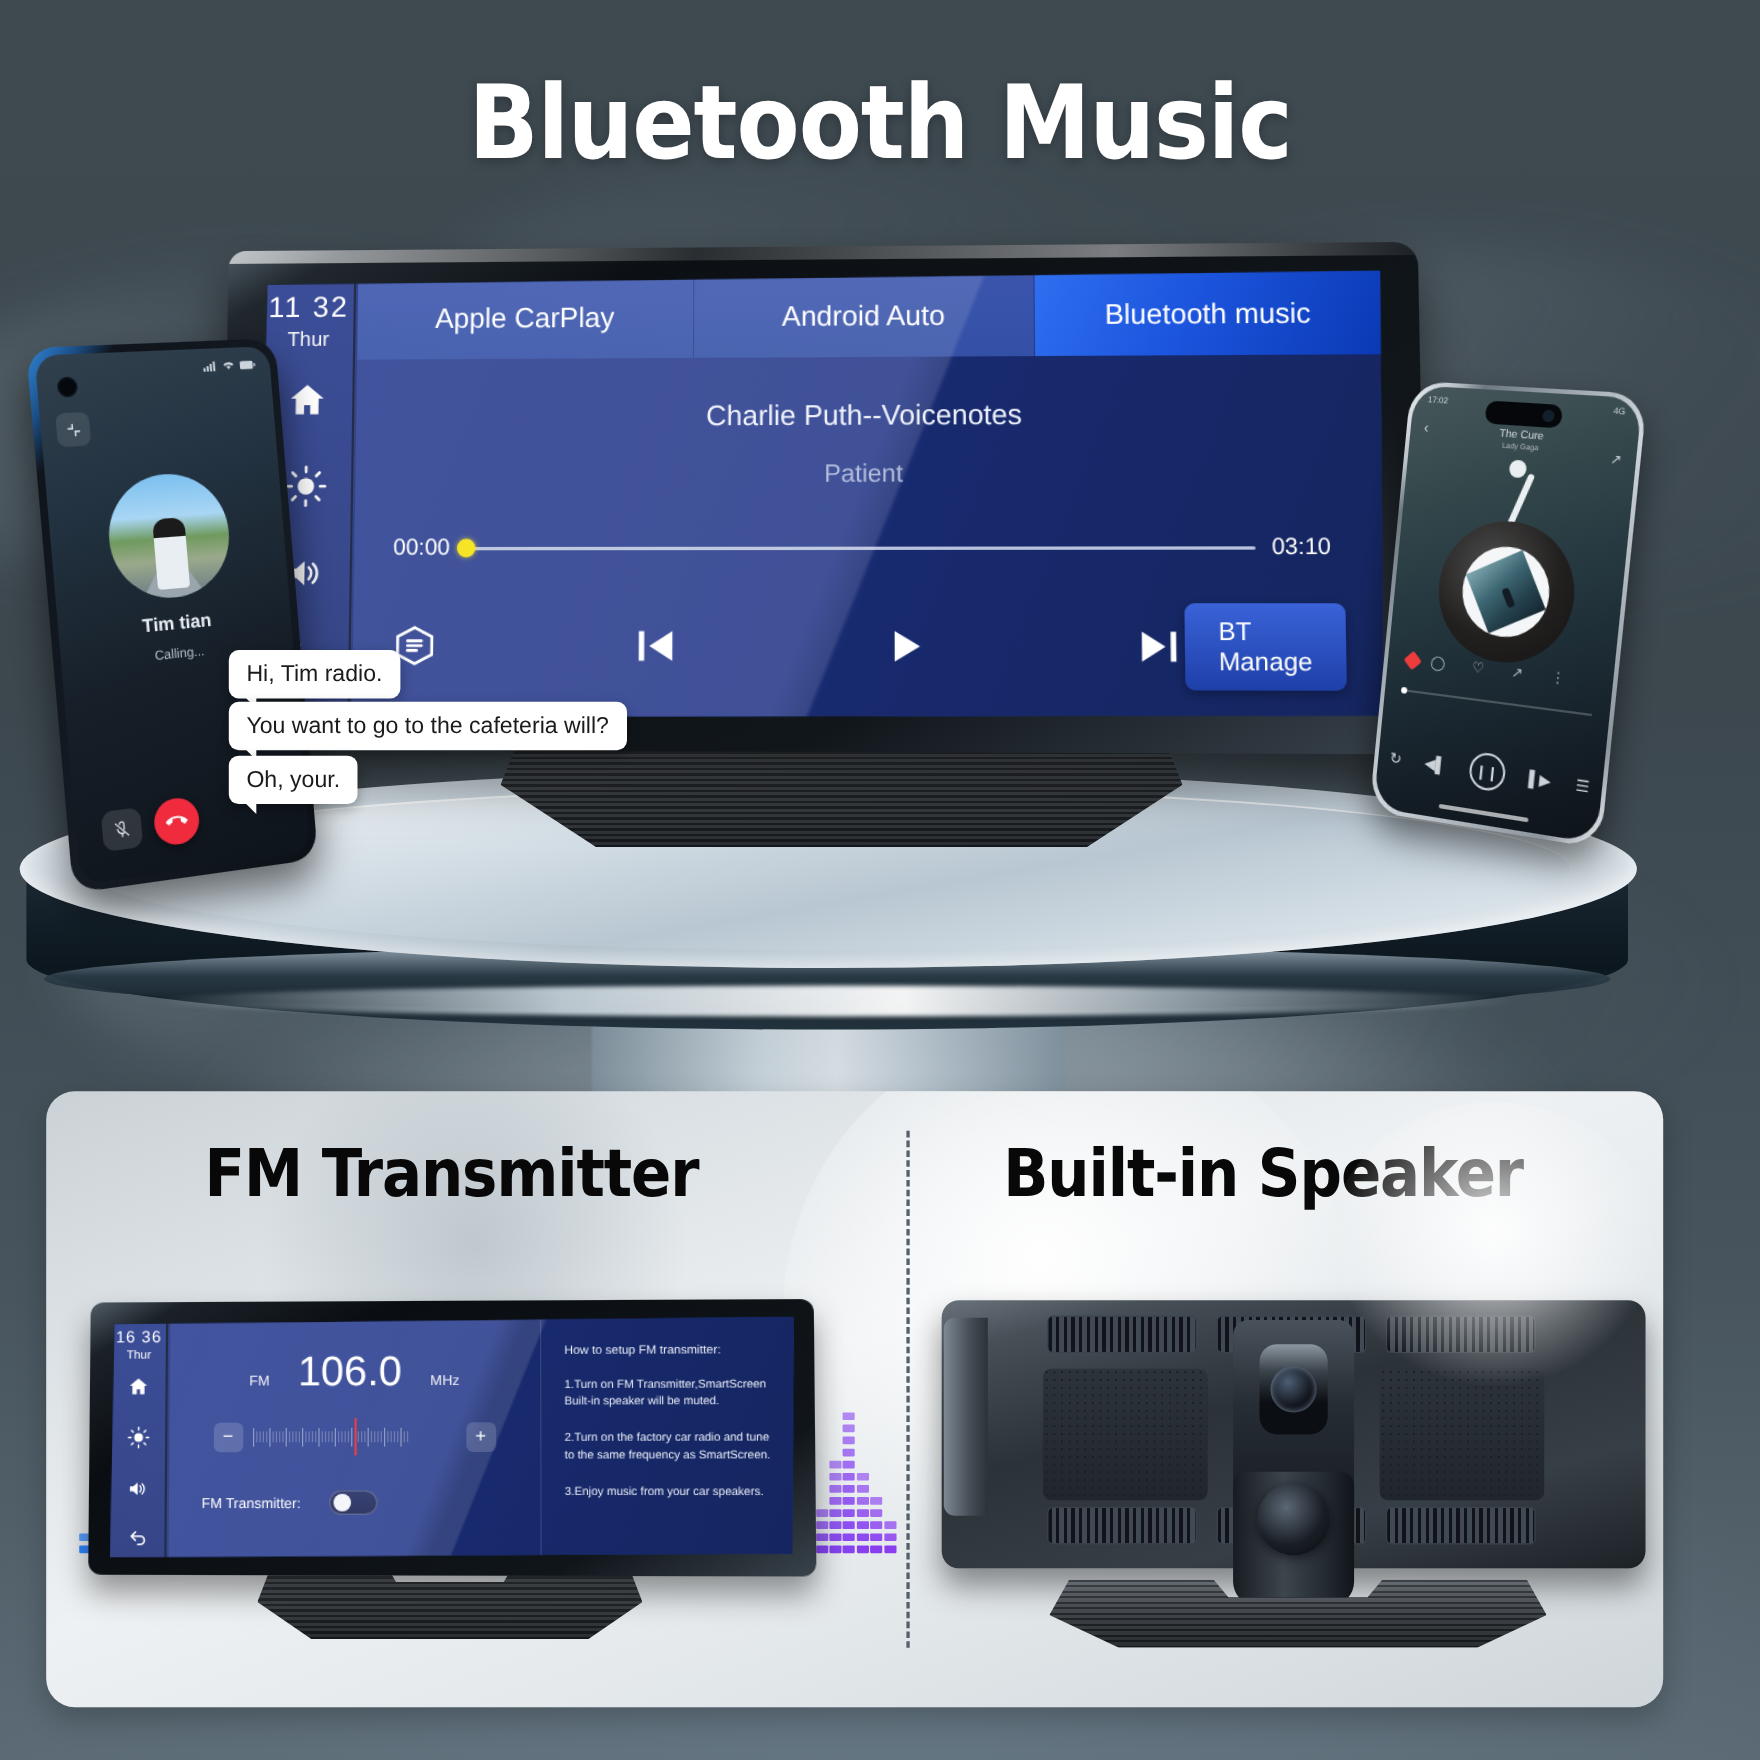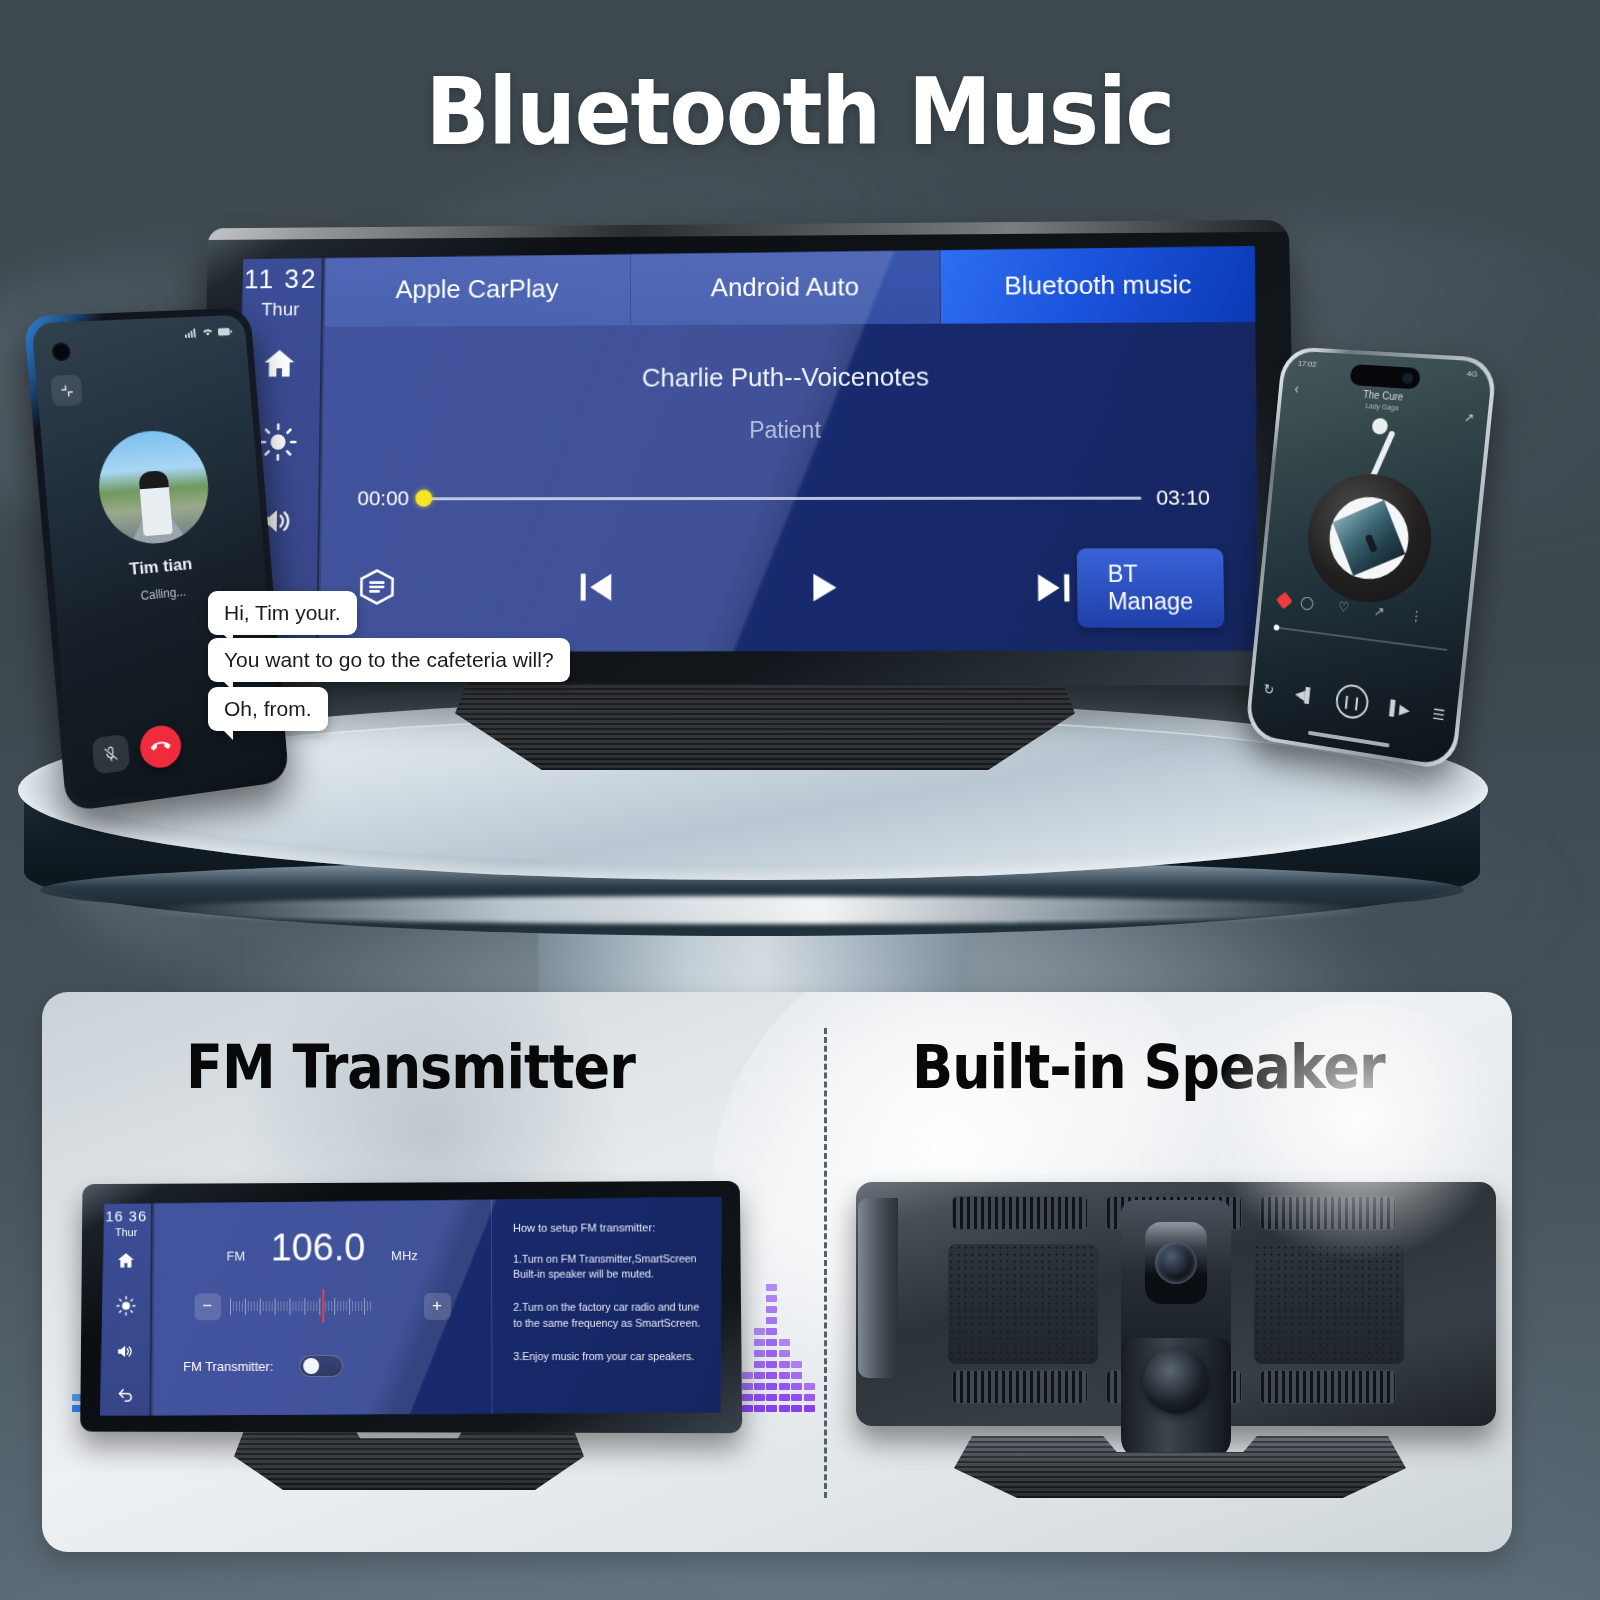--- a/index.html
+++ b/index.html
@@ -651,23 +651,23 @@
         </div>
         <div class="pl-end">
           <svg width="20" height="20" viewBox="0 0 24 24" fill="#fff" transform="rotate(135)">
               <path d="M6.6 10.8a15 15 0 0 0 6.6 6.6l2.2-2.2a1 1 0 0 1 1-.25 11.4 11.4 0 0 0 3.6.6 1 1 0 0 1 1 1V20a1 1 0 0 1-1 1A17 17 0 0 1 3 4a1 1 0 0 1 1-1h3.5a1 1 0 0 1 1 1c0 1.25.2 2.45.6 3.6a1 1 0 0 1-.25 1l-2.25 2.2z"></path>
             </svg>
         </div>
       </div>
     </div>
   </div>
 
-  <div class="bubble b1">Hi, Tim your.</div>
+  <div class="bubble b1">Hi, Tim radio.</div>
   <div class="bubble b2">You want to go to the cafeteria will?</div>
-  <div class="bubble b3">Oh, from.</div>
+  <div class="bubble b3">Oh, your.</div>
 
   <div class="phone-right">
     <div class="pr-body">
       <div class="pr-screen">
         <div class="pr-stat">
           <span>17:02</span>
           <span>4G</span>
         </div>
         <div class="pr-island">
             <div class="cam"></div>

